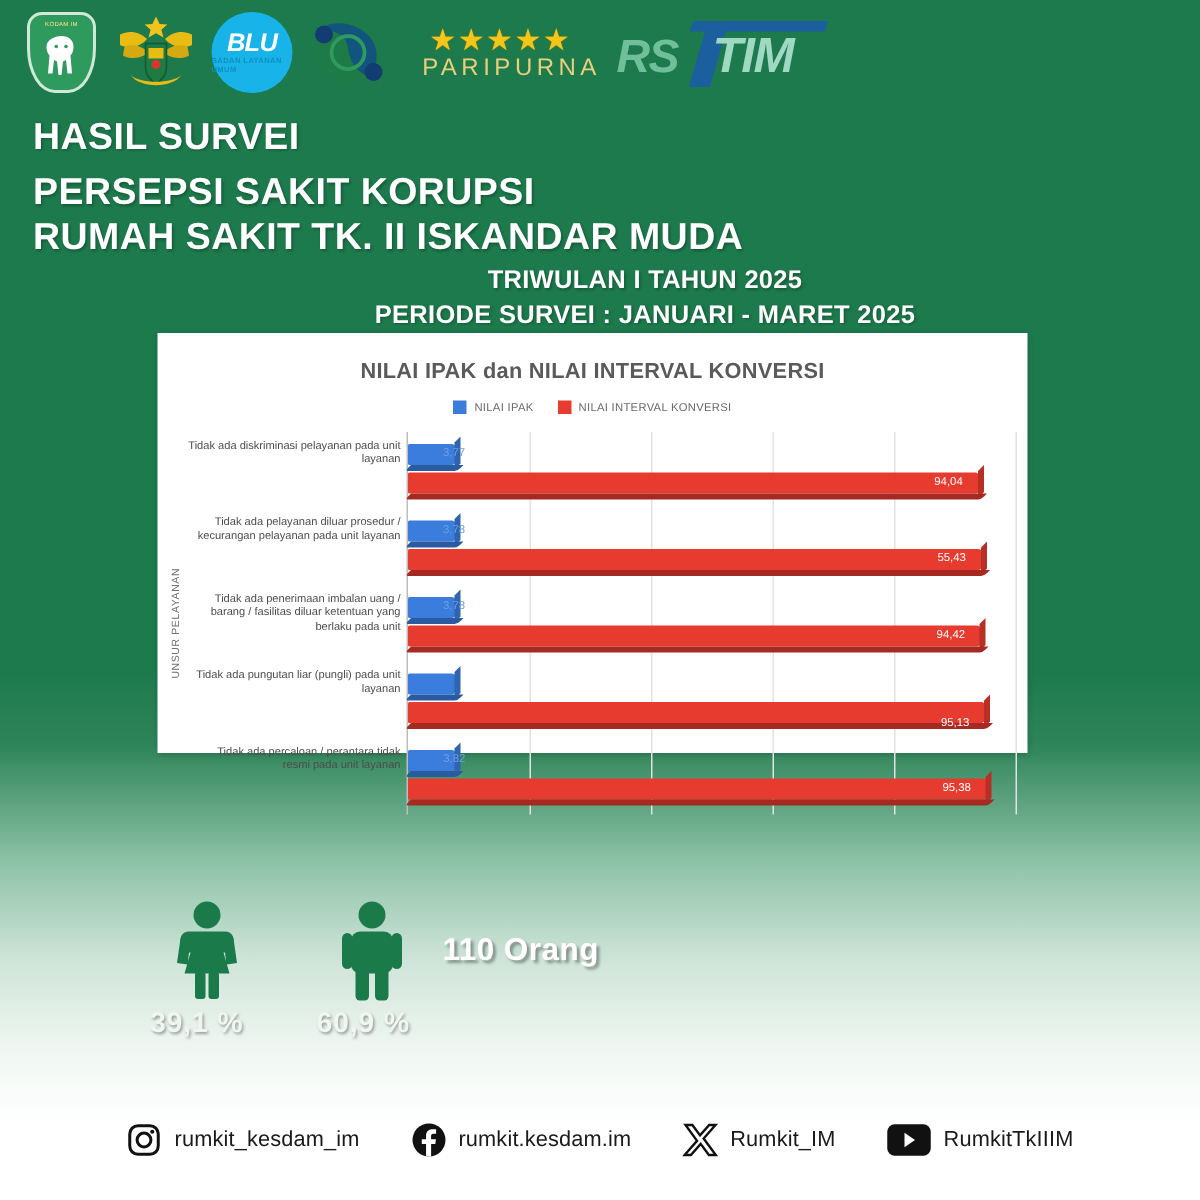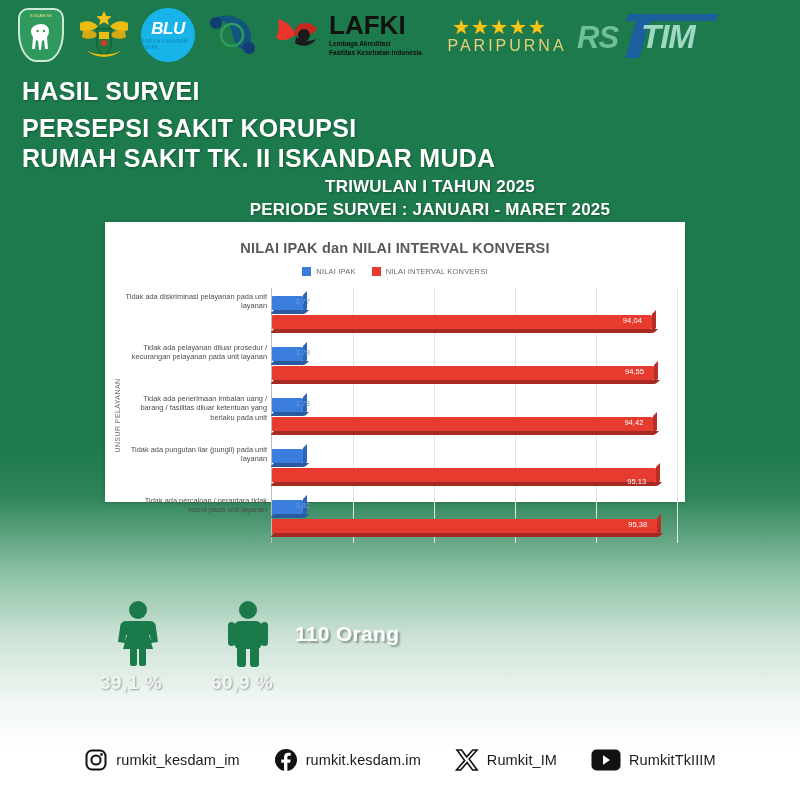--- a/index.html
+++ b/index.html
@@ -286,33 +286,20 @@
     <div class="logo logo-kars">
       <svg width="58" height="56" viewBox="0 0 58 56">
         <circle cx="29" cy="28" r="21" fill="#1f7a43" opacity=".55"></circle>
         <path d="M10 12c10-6 24-4 32 4 8 8 8 20 1 28-9-3-13-11-14-19-1-8-8-12-19-13z" fill="#0f4f8a" opacity=".85"></path>
         <circle cx="13" cy="16" r="6" fill="#123c72"></circle>
         <circle cx="46" cy="41" r="6" fill="#123c72"></circle>
         <circle cx="29" cy="28" r="11" fill="none" stroke="#2f9a5e" stroke-width="2.5"></circle>
       </svg>
     </div>
 
-    <div class="logo logo-lafki">
-      <svg width="50" height="44" viewBox="0 0 50 44">
-        <path d="M4 6c8 2 14 8 18 15-6 6-14 8-20 4 3-6 3-13 2-19z" fill="#e8362c"></path>
-        <path d="M24 12c7-4 15-2 19 4-6 8-16 10-23 5 1-3 2-6 4-9z" fill="#c4281f"></path>
-        <circle cx="30" cy="22" r="6" fill="#1a1a1a"></circle>
-        <path d="M22 24c6 4 14 5 20 2-4 7-14 9-21 4z" fill="#1a1a1a"></path>
-      </svg>
-      <div class="lafki-text">
-        <div class="l1">LAFKI</div>
-        <div class="l2">Lembaga Akreditasi</div>
-        <div class="l2">Fasilitas Kesehatan Indonesia</div>
-      </div>
-    </div>
 
     <div class="logo logo-paripurna">
       <div class="stars">
         <span class="star">★</span>
         <span class="star">★</span>
         <span class="star">★</span>
         <span class="star">★</span>
         <span class="star">★</span>
       </div>
       <div class="paripurna-text">PARIPURNA</div>
@@ -373,21 +360,21 @@
           <div class="row" style="top: 0px; height: 51px;">
             <div class="bar bar-ipak" style="background: rgb(59, 125, 221); left: 0px; top: 8px; width: 8%;"></div>
             <div class="val-ipak" style="left: calc(3.77% + 8px); top: 9px;">3,77</div>
             <div class="bar bar-konv" style="background: rgb(230, 59, 46); left: 0px; top: 27px; width: 94.04%;"></div>
             <div class="val-konv" style="left: calc(94.04% - 30px); top: 28px;">94,04</div>
           </div>
           <div class="row" style="top: 51px; height: 51px;">
             <div class="bar bar-ipak" style="background: rgb(59, 125, 221); left: 0px; top: 8px; width: 8%;"></div>
             <div class="val-ipak" style="left: calc(3.78% + 8px); top: 9px;">3,78</div>
             <div class="bar bar-konv" style="background: rgb(230, 59, 46); left: 0px; top: 27px; width: 94.55%;"></div>
-            <div class="val-konv" style="left: calc(94.55% - 30px); top: 28px;">94,55</div>
+            <div class="val-konv" style="left: calc(94.55% - 30px); top: 28px;">55,43</div>
           </div>
           <div class="row" style="top: 102px; height: 51px;">
             <div class="bar bar-ipak" style="background: rgb(59, 125, 221); left: 0px; top: 8px; width: 8%;"></div>
             <div class="val-ipak" style="left: calc(3.78% + 8px); top: 9px;">3,78</div>
             <div class="bar bar-konv" style="background: rgb(230, 59, 46); left: 0px; top: 27px; width: 94.42%;"></div>
             <div class="val-konv" style="left: calc(94.42% - 30px); top: 28px;">94,42</div>
           </div>
           <div class="row" style="top: 153px; height: 51px;">
             <div class="bar bar-ipak" style="background: rgb(59, 125, 221); left: 0px; top: 8px; width: 8%;"></div>
             <div class="val-ipak" style="left: calc(3.81% + 8px); top: 25px;">3,81</div>

